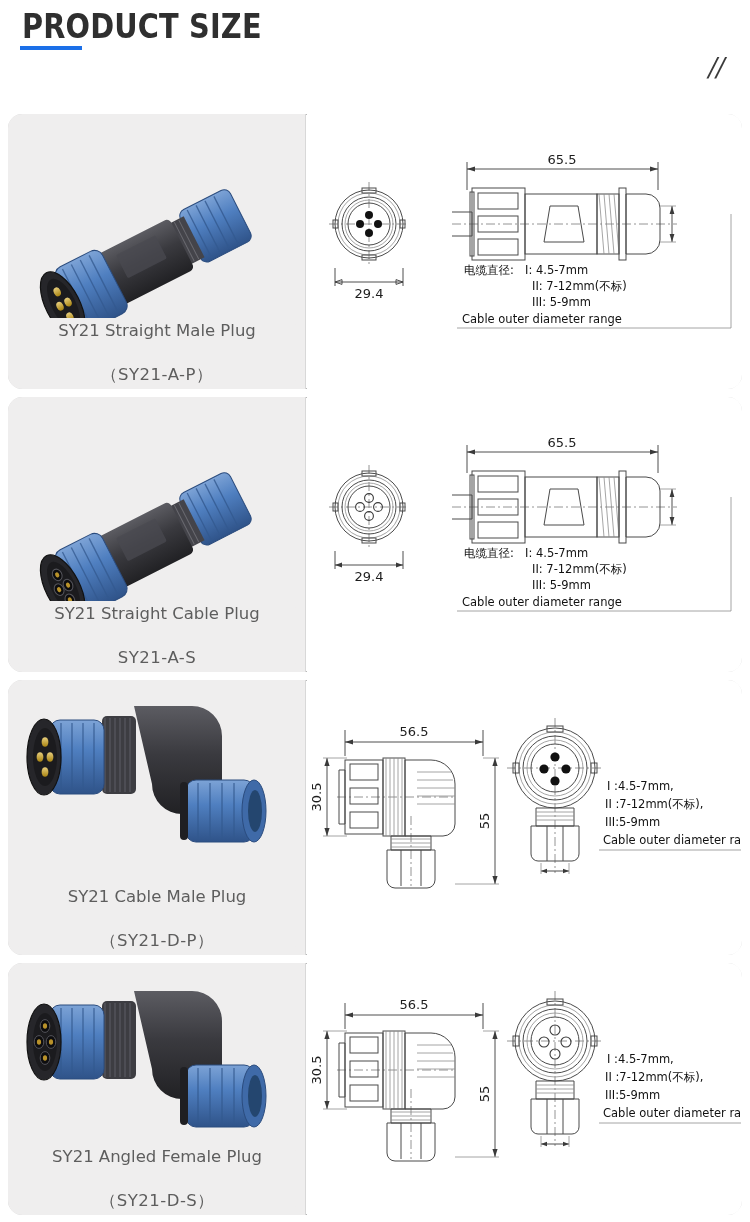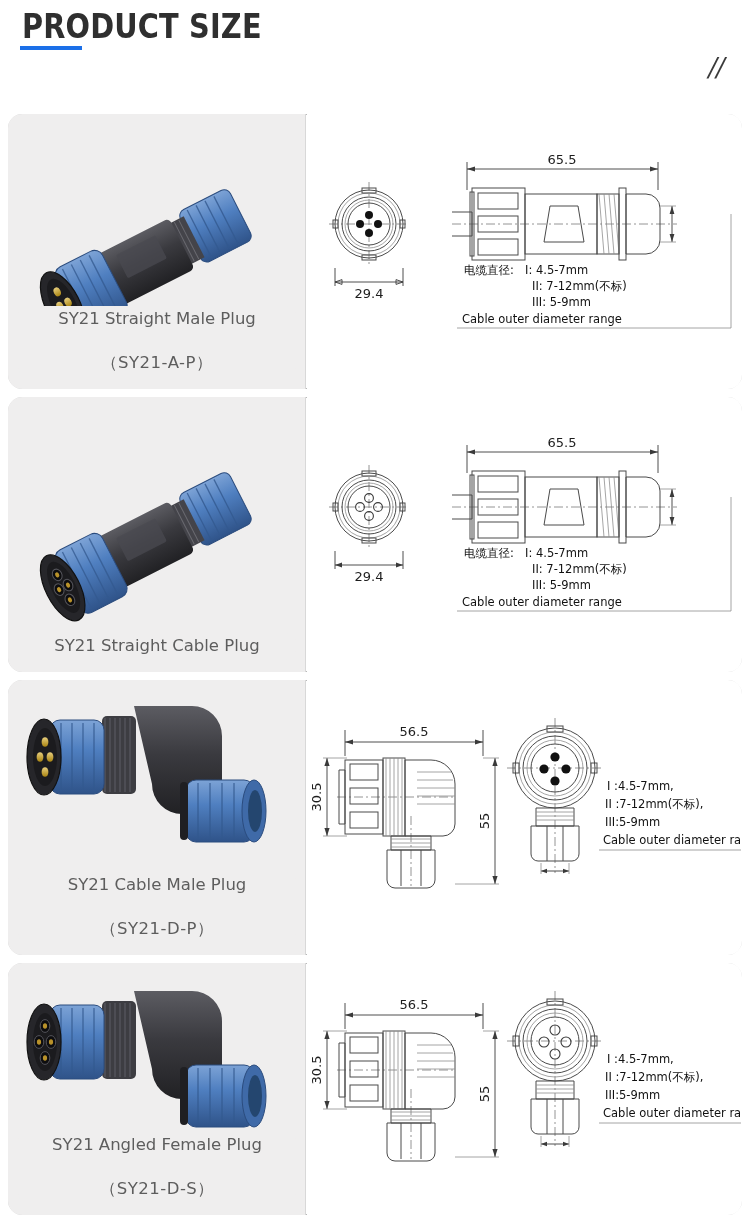--- a/index.html
+++ b/index.html
@@ -35,21 +35,21 @@
     position: absolute; left: 0; top: 0; width: 100%; height: 100%;
     border: 1px solid #b9b9b9; border-radius: 14px; background: #fff;
   }
   .photo-panel {
     position: absolute; left: 0; top: 0; width: 298px; height: 100%;
     background: #efeeee; border-radius: 14px 0 0 14px;
     border-right: 1px solid #d8d8d8;
     overflow: hidden;
   }
   .label-chip {
-    position: absolute; left: 10px; bottom: 12px; width: 278px;
+    position: absolute; left: 10px; bottom: 0; width: 278px;
     background: #efeeee; border-radius: 10px;
     text-align: center; color: #5d5d5d;
     font-size: 16.5px; line-height: 20px; padding: 3px 0 4px;
   }
   .label-chip .l2 { letter-spacing: .5px; margin-top: 24px; }
   .draw-panel {
     position: absolute; left: 299px; top: 0; right: 0; height: 100%;
     background: #fff; border-radius: 0 14px 14px 0; overflow: hidden;
   }
   .draw-panel svg, .photo-panel svg { display: block; }
@@ -265,20 +265,21 @@
             <ellipse cx="38" cy="142" rx="2" ry="2.6" fill="#b9922a"></ellipse>
             <ellipse cx="48" cy="142" rx="4.6" ry="6" fill="#0d0d0f" stroke="#55555c" stroke-width="1"></ellipse>
             <ellipse cx="48" cy="142" rx="2" ry="2.6" fill="#b9922a"></ellipse>
             <ellipse cx="43" cy="156" rx="4.6" ry="6" fill="#0d0d0f" stroke="#55555c" stroke-width="1"></ellipse>
             <ellipse cx="43" cy="156" rx="2" ry="2.6" fill="#b9922a"></ellipse>
           </g>
         </g>
       </svg>
       <div class="label-chip">
         <div class="l1">SY21 Straight Cable Plug</div>
+        <div class="l2">SY21-A-S</div>
       </div>
     </div>
 
     <div class="draw-panel">
       <svg width="434" height="275" viewBox="0 0 434 275">
         <g transform="translate(62,110)">
           <line class="ctr" x1="-40" y1="0" x2="40" y2="0"></line>
           <line class="ctr" x1="0" y1="-42" x2="0" y2="42"></line>
           <circle class="ln" cx="0" cy="0" r="34"></circle>
           <circle class="ln-l" cx="0" cy="0" r="31"></circle>

